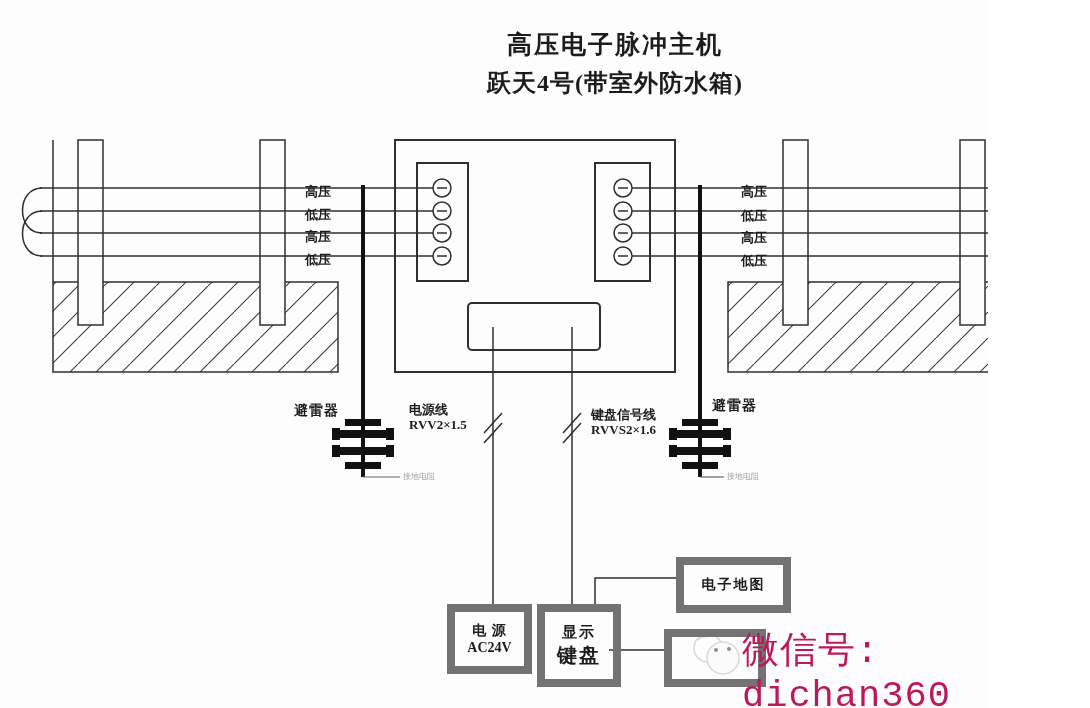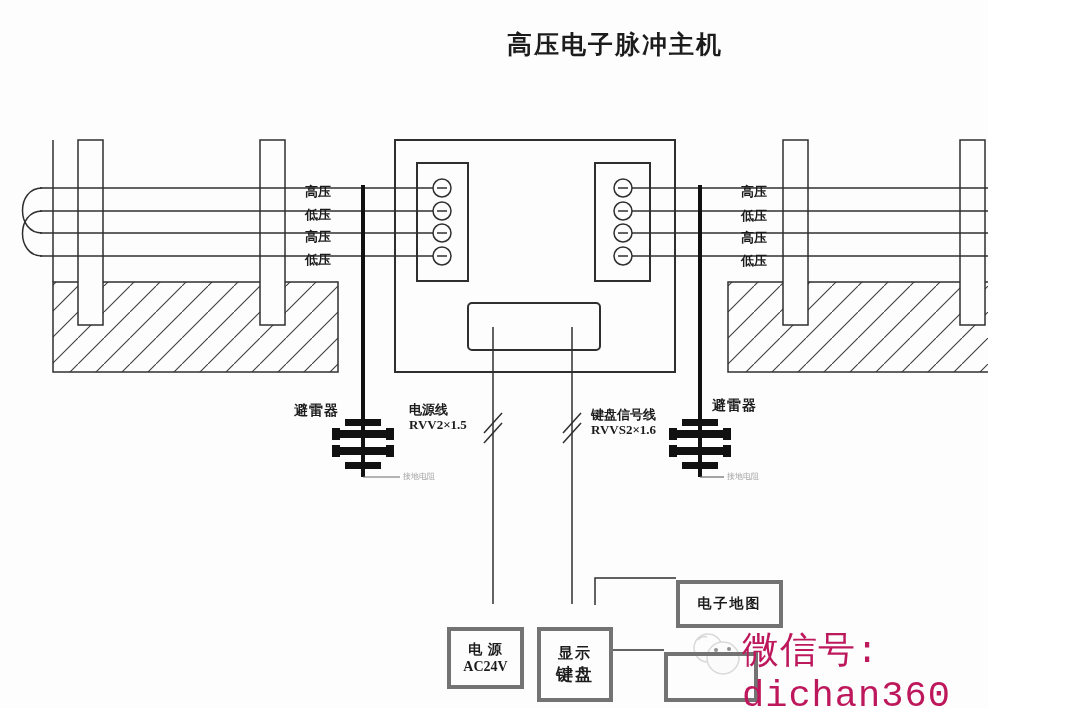--- a/index.html
+++ b/index.html
@@ -8,22 +8,22 @@
   .stage svg{position:absolute;left:0;top:0;}
   .lbl{position:absolute;font-weight:bold;line-height:1.15;white-space:nowrap;}
   .title-wrap{position:absolute;left:390px;top:28px;width:450px;text-align:center;}
   .title-l1{font-size:25px;font-weight:bold;letter-spacing:2px;}
   .title-l2{font-size:24px;font-weight:bold;margin-top:6px;letter-spacing:1px;}
   .wire-lbl{width:44px;text-align:center;font-size:13px;margin-top:16px;}
   .arr-lbl{font-size:14px;letter-spacing:1px;}
   .cable-lbl{font-size:13px;}
   .cable-lbl .spec{font-family:"Liberation Serif","DejaVu Serif",serif;}
   .gnd{position:absolute;font-size:8px;color:#a3a3a3;font-weight:normal;}
-  .devbox{position:absolute;border:4px solid #737373;display:flex;flex-direction:column;
-          align-items:center;justify-content:center;text-align:center;background:transparent;margin-top:23px;}
+  .devbox{position:absolute;border:8px solid #737373;display:flex;flex-direction:column;
+          align-items:center;justify-content:center;text-align:center;background:transparent;}
   .devbox .l{font-weight:bold;}
   .watermark{position:absolute;left:742px;top:625px;font-family:Liberation Mono, monospace;
              font-size:37px;color:#be185d;letter-spacing:1px;font-weight:400;}
 </style>
 </head>
 <body>
 
 <div class="stage">
 
   <svg width="1090" height="708" viewBox="0 0 1090 708">
@@ -135,20 +135,21 @@
       <circle cx="708" cy="648" r="14" fill="none" stroke="#d9d9d9" stroke-width="1.5"></circle>
       <circle cx="723" cy="658" r="16" fill="#fbfbfb" stroke="#d9d9d9" stroke-width="1.5"></circle>
       <circle cx="716" cy="650" r="2" fill="#8f8f8f"></circle>
       <circle cx="729" cy="649" r="2" fill="#8f8f8f"></circle>
       <path d="M 698 640 q 4 -5 9 -3" fill="none" stroke="#d9d9d9" stroke-width="1.5"></path>
     </g>
   </svg>
 
   <div class="title-wrap">
     <div class="title-l1">高压电子脉冲主机</div>
+    <div class="title-l2">跃天4号(带室外防水箱)</div>
   </div>
 
   <div class="lbl wire-lbl" style="left:296px;top:169px;">高压</div>
   <div class="lbl wire-lbl" style="left:296px;top:192px;">低压</div>
   <div class="lbl wire-lbl" style="left:296px;top:214px;">高压</div>
   <div class="lbl wire-lbl" style="left:296px;top:237px;">低压</div>
 
   <div class="lbl wire-lbl" style="left:732px;top:169px;">高压</div>
   <div class="lbl wire-lbl" style="left:732px;top:193px;">低压</div>
   <div class="lbl wire-lbl" style="left:732px;top:215px;">高压</div>
@@ -168,21 +169,21 @@
     <div class="spec">RVVS2×1.6</div>
   </div>
 
   <div class="devbox" style="left:447px;top:604px;width:69px;height:54px;">
     <div class="l" style="font-size:14px;letter-spacing:1px;">电 源</div>
     <div class="l" style="font-size:14px;text-align:right;">AC24V</div>
   </div>
 
   <div class="devbox" style="left:537px;top:604px;width:68px;height:67px;">
     <div class="l" style="font-size:15px;letter-spacing:2px;">显示</div>
-    <div class="l" style="font-size:17px;letter-spacing:2px;">键盘</div>
+    <div class="l" style="font-size:20px;letter-spacing:2px;">键盘</div>
   </div>
 
   <div class="devbox" style="left:676px;top:557px;width:99px;height:40px;">
     <div class="l" style="font-size:14px;letter-spacing:2px;">电子地图</div>
   </div>
 
   <div class="devbox" style="left:664px;top:629px;width:86px;height:42px;"></div>
 
   <div class="watermark">微信号: dichan360</div>
 

